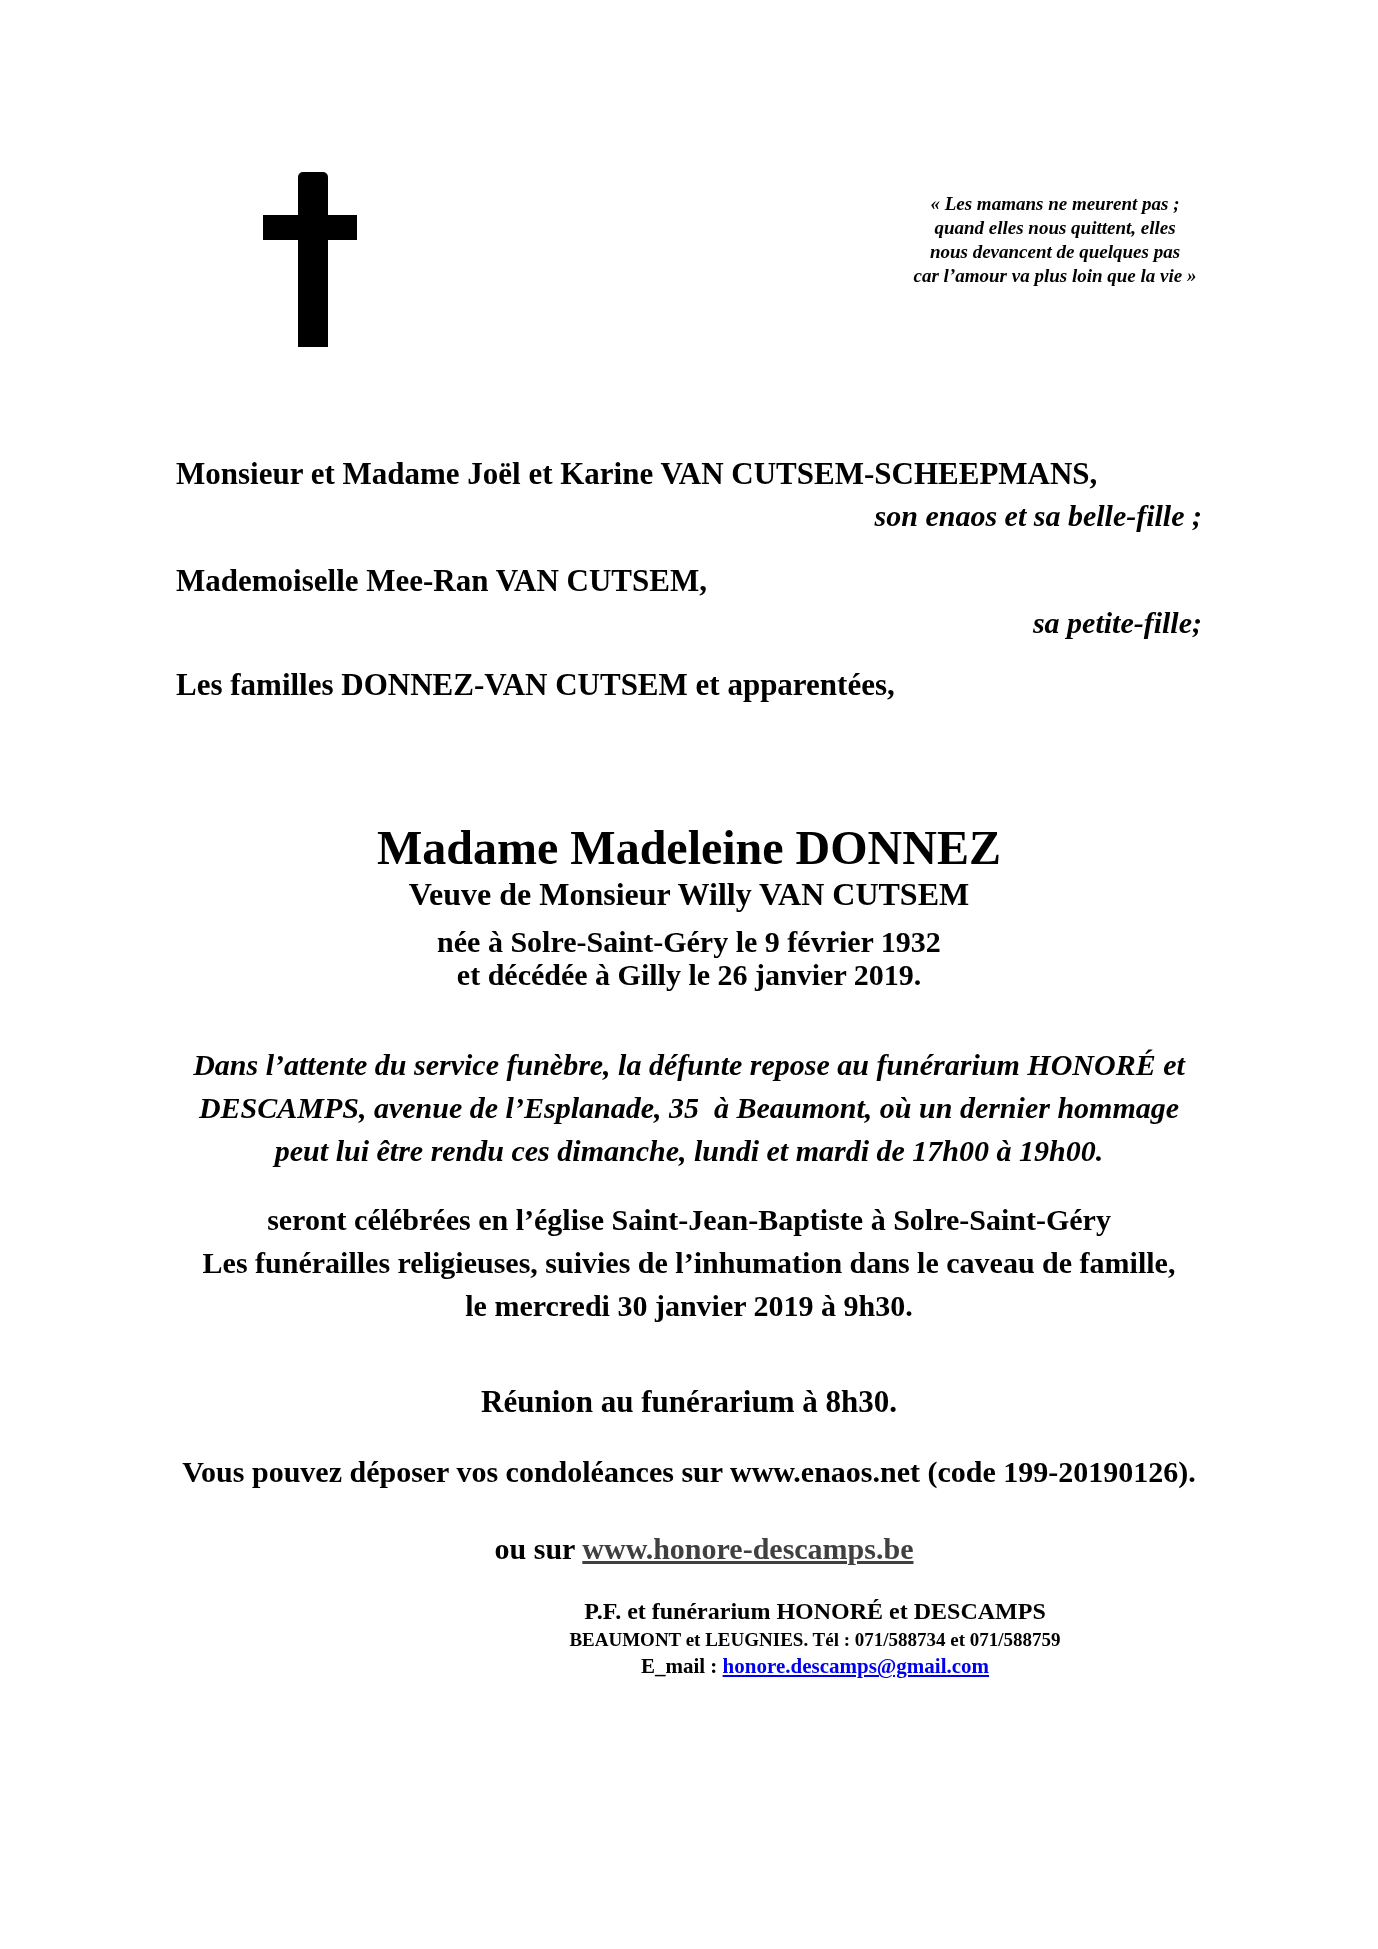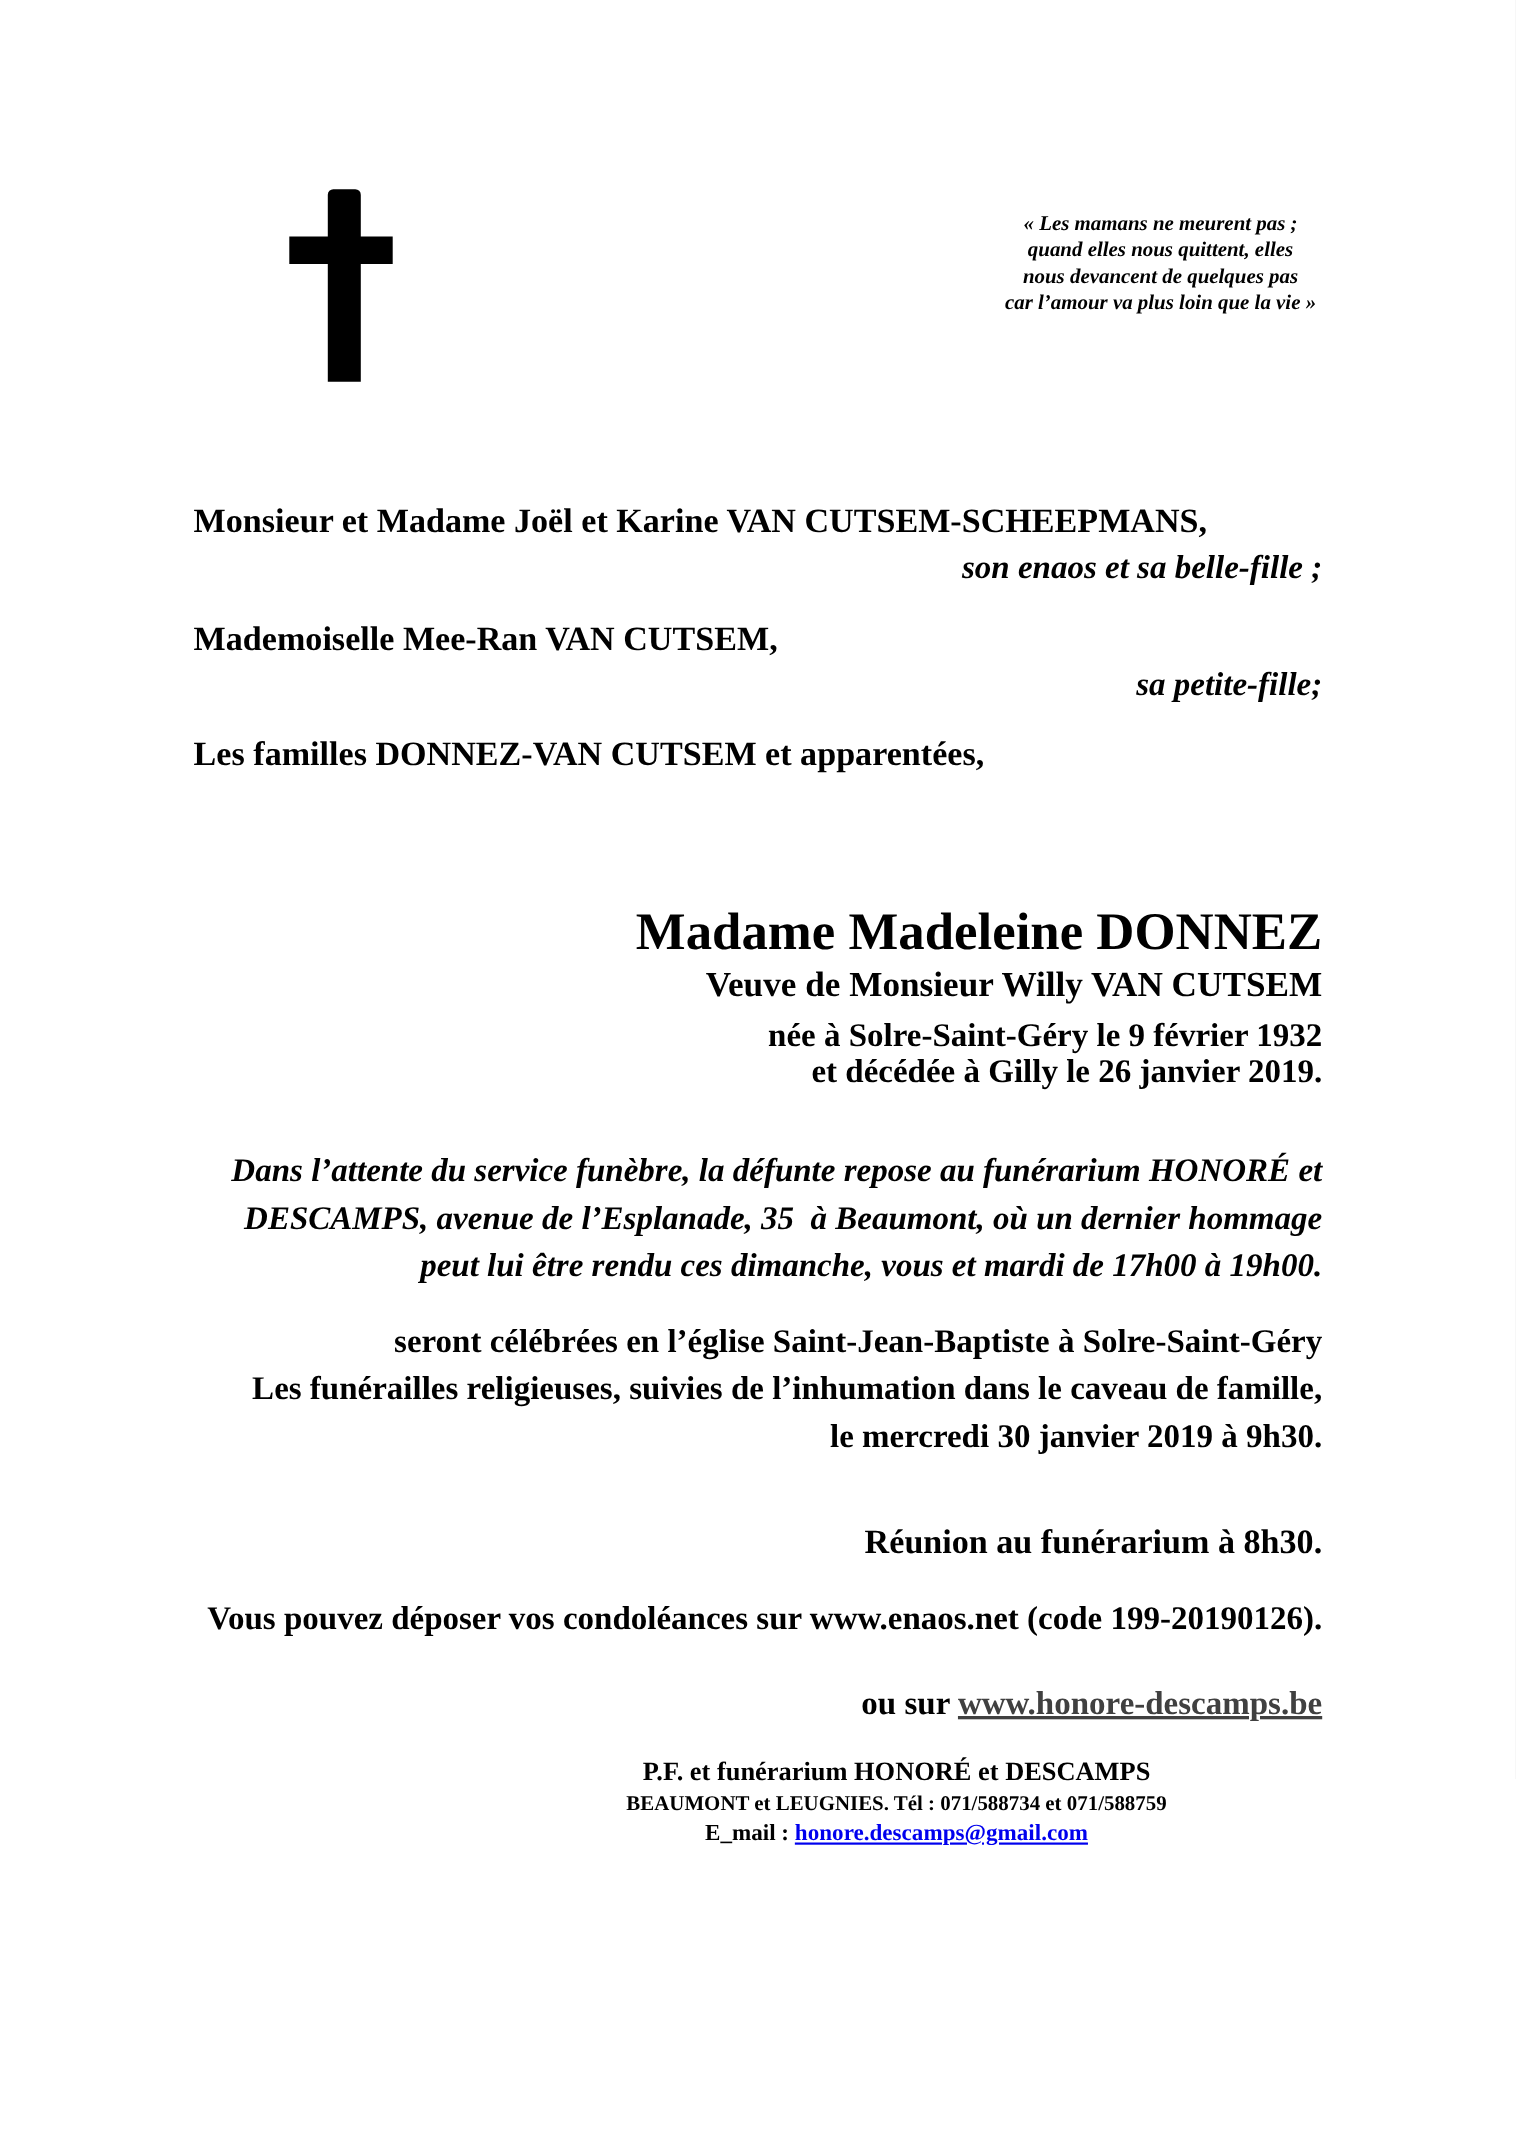--- a/index.html
+++ b/index.html
@@ -10,21 +10,21 @@
     background:#ffffff;
     font-family:"Liberation Serif","DejaVu Serif",serif;
     font-weight:bold;
     color:#000000;
     overflow:hidden;
   }
   .abs { position:absolute; }
   .content { left:176px; width:1026px; }
   .body-line { font-size:31px; line-height:38px; white-space:pre; }
   .right-rel { text-align:right; font-style:italic; font-size:30px; }
-  .centered { text-align:right; }
+  .centered { text-align:center; }
 
   
   .cross { left:263px; top:172px; width:94px; height:175px; }
   .cross .v { position:absolute; left:35px; top:0; width:30px; height:175px; background:#000; border-radius:5px 5px 0 0; }
   .cross .h { position:absolute; left:0; top:43px; width:94px; height:25px; background:#000; }
 
   
   .quote { left:880px; top:192px; width:350px; text-align:center;
            font-style:italic; font-size:19px; line-height:24px; }
 
@@ -72,21 +72,21 @@
 
 
   <div class="abs content centered deceased-name" style="top:822px;">Madame Madeleine DONNEZ</div>
   <div class="abs content centered widow" style="top:876px;">Veuve de Monsieur Willy VAN CUTSEM</div>
   <div class="abs content centered dates" style="top:925px;">née à Solre-Saint-Géry le 9 février 1932</div>
   <div class="abs content centered dates" style="top:958px;">et décédée à Gilly le 26 janvier 2019.</div>
 
   <div class="abs content centered" style="top:1043px;">
     <div class="viewing-line">Dans l’attente du service funèbre, la défunte repose au funérarium HONORÉ et</div>
     <div class="viewing-line">DESCAMPS, avenue de l’Esplanade, 35  à Beaumont, où un dernier hommage</div>
-    <div class="viewing-line">peut lui être rendu ces dimanche, vous et mardi de 17h00 à 19h00.</div>
+    <div class="viewing-line">peut lui être rendu ces dimanche, lundi et mardi de 17h00 à 19h00.</div>
   </div>
 
   <div class="abs content centered" style="top:1198px;">
     <div class="funeral-line">seront célébrées en l’église Saint-Jean-Baptiste à Solre-Saint-Géry</div>
     <div class="funeral-line">Les funérailles religieuses, suivies de l’inhumation dans le caveau de famille,</div>
     <div class="funeral-line">le mercredi 30 janvier 2019 à 9h30.</div>
   </div>
 
   <div class="abs content centered meeting-line" style="top:1384px;">Réunion au funérarium à 8h30.</div>
 

